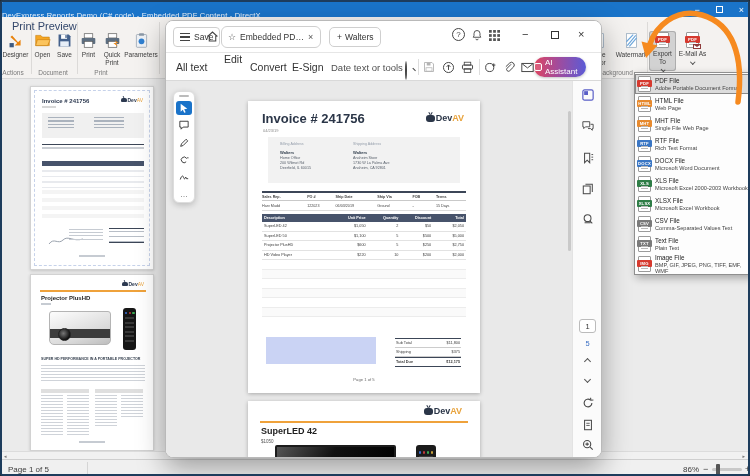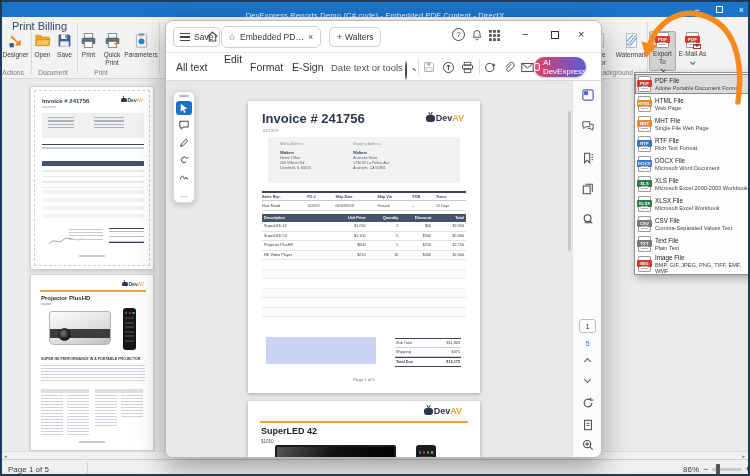--- a/index.html
+++ b/index.html
@@ -1,20 +1,20 @@
 <!DOCTYPE html>
 <html><head>
 <meta charset="utf-8">
 <style>
 *{margin:0;padding:0;box-sizing:border-box}
 html,body{width:750px;height:476px;overflow:hidden;background:#2a2a2a;font-family:"Liberation Sans",sans-serif}
 #app{position:absolute;width:750px;height:476px;background:#ebebeb;border:2px solid #1d3c5c;border-radius:3px;overflow:hidden}
 .abs{position:absolute}
 
-.titlebar{position:absolute;left:0;top:0;width:100%;height:26px;background:#1a74c9;display:flex;align-items:center;justify-content:center}
+.titlebar{position:absolute;left:0;top:0;width:100%;height:26px;background:#1a74c9;display:flex;align-items:center;}
 .titlebar .title{font-size:7.5px;color:#eaf2fb;letter-spacing:.2px}
 .winctl{position:absolute;right:4px;top:0;height:15px;display:flex;align-items:center;gap:16px;color:#fff;font-size:9px}
 .winctl .boxglyph{width:7px;height:7px;border:1px solid #fff;display:inline-block}
 
 .ribbon{position:absolute;left:0;top:15px;width:100%;height:62px;background:#f4f2f0;border-bottom:1px solid #d8d8d8}
 .ribbon-tab{position:absolute;left:10px;top:3px;font-size:11px;color:#33476b}
 .rbtn{position:absolute;top:14px;height:40px;display:flex;flex-direction:column;align-items:center;gap:2px;font-size:6.5px;color:#3c3c3c;text-align:center;border-radius:3px;padding-top:1px}
 .rbtn svg{width:17px;height:17px}
 .rbtn .rlab{line-height:1.2}
 .rbtn.pressed{background:#d2d2d2;box-shadow:inset 0 0 0 1px #adadad}
@@ -129,21 +129,21 @@
   <div class="titlebar">
     <span class="title">DevExpress Reports Demo (C# code) - Embedded PDF Content - DirectX</span>
     <div class="winctl">
       <span>−</span>
       <span class="boxglyph"></span>
       <span>×</span>
     </div>
   </div>
 
   <div class="ribbon">
-    <div class="ribbon-tab">Print Billing</div>
+    <div class="ribbon-tab">Print Preview</div>
 
     <div class="rbtn" style="left:0;width:27px">
       <svg viewBox="0 0 20 20">
           <path d="M16 16 L16 9 L13 12 L6 4 L4 6 L12 13 L9 16 Z" fill="#e8820c"></path>
           <rect x="3" y="13" width="5" height="5" fill="#3c5a82"></rect>
         </svg>
       <span class="rlab">Designer</span>
     </div>
     <div class="rsep" style="left:29px"></div>
     <div class="rbtn" style="left:30px;width:21px">
@@ -344,21 +344,21 @@
       <div class="icon-btn" style="left:356px;top:7px;font-size:11px;color:#333">−</div>
       <div class="icon-btn" style="left:385px;top:10px">
           <span style="width:8px;height:8px;border:1.2px solid #333;display:inline-block"></span>
         </div>
       <div class="icon-btn" style="left:412px;top:7px;font-size:11px;color:#333">×</div>
     </div>
 
     <div class="prow2">
       <span class="navitem abs" style="left:10px;top:8px">All text</span>
       <span class="navitem abs" style="left:58px;top:0">Edit</span>
-      <span class="navitem abs" style="left:84px;top:8px">Format</span>
+      <span class="navitem abs" style="left:84px;top:8px">Convert</span>
       <span class="navitem abs" style="left:126px;top:8px">E-Sign</span>
 
       <span class="find-lab abs" style="left:165px;top:9px">Date text or tools</span>
       <span class="mag abs" style="left:239px;top:9px"></span>
       <span class="vline abs" style="left:252px;top:6px"></span>
       <div class="icon-btn" style="left:257px;top:8px;opacity:.4">
         <svg width="12" height="12" viewBox="0 0 16 16">
             <path d="M2 2 h10 l2 2 v10 H2 z" fill="none" stroke="#444" stroke-width="1.2"></path>
             <rect x="5" y="2.5" width="5" height="3.5" fill="#444"></rect>
             <rect x="4" y="9" width="8" height="4.5" fill="none" stroke="#444"></rect>
@@ -390,21 +390,21 @@
           </svg>
       </div>
       <div class="icon-btn" style="left:355px;top:9px">
         <svg width="13" height="11" viewBox="0 0 16 12">
             <rect x="1" y="1" width="14" height="10" fill="none" stroke="#444" stroke-width="1.2"></rect>
             <path d="M1.5 1.5 L8 6.5 L14.5 1.5" fill="none" stroke="#444" stroke-width="1.2"></path>
           </svg>
       </div>
       <div class="ai-pill">
         <span class="ai-dot"></span>
-        <span>AI DevExpress</span>
+        <span>AI Assistant</span>
       </div>
     </div>
 
     <div class="docarea">
 
       <div class="palette">
         <span class="pal-handle"></span>
         <span class="pal-item sel">
           <svg viewBox="0 0 12 12">
               <path d="M2 1 L10 7 L6.2 7.6 L8 11 L6.2 11.6 L4.6 8.2 L2 10.4 Z" fill="#fff"></path>

